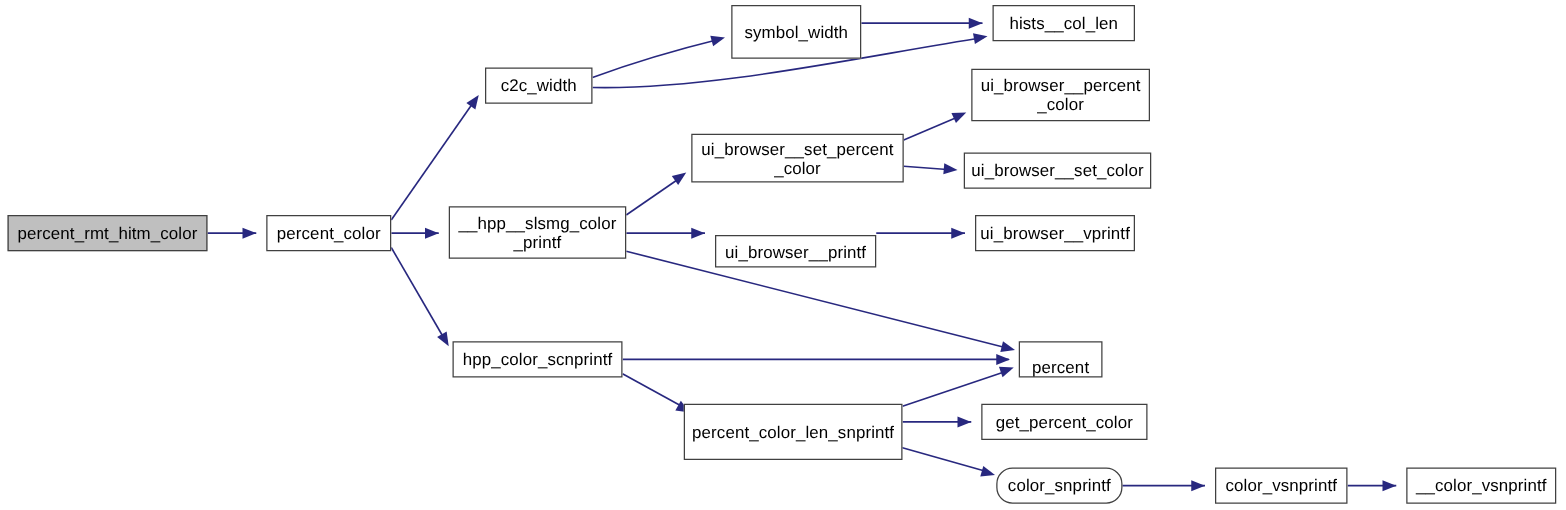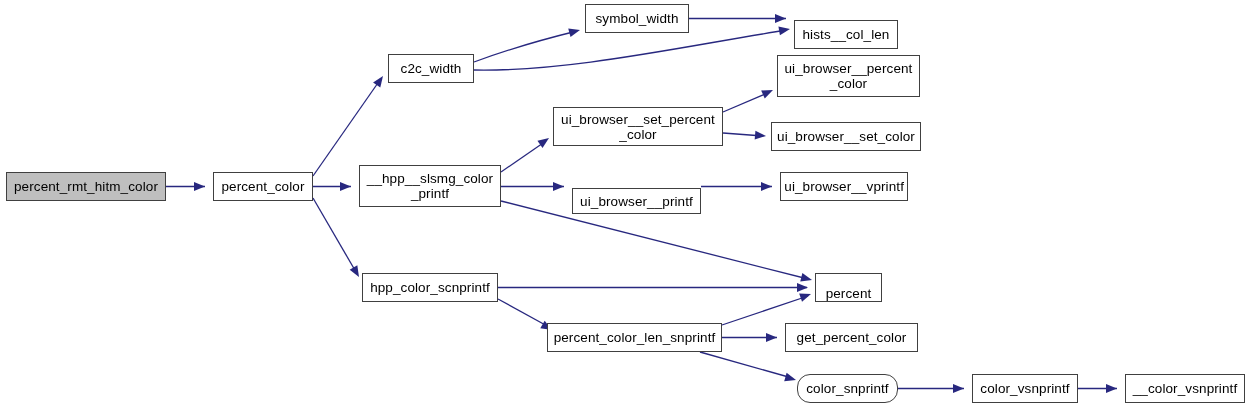--- a/index.html
+++ b/index.html
@@ -106,32 +106,32 @@
         <polygon points="0,0 -11,-4.4 -11,4.4" class="edge-head" transform="translate(777,337.5) rotate(0)"></polygon>
         <polygon points="0,0 -11,-4.4 -11,4.4" class="edge-head" transform="translate(796,380) rotate(16)"></polygon>
         <polygon points="0,0 -11,-4.4 -11,4.4" class="edge-head" transform="translate(964,388.5) rotate(0)"></polygon>
         <polygon points="0,0 -11,-4.4 -11,4.4" class="edge-head" transform="translate(1117,388.5) rotate(0)"></polygon>
       </g>
   </svg>
   <div id="nodes-layer">
       <div class="node-box highlight" style="left: 6px; top: 172px; width: 160px; height: 29px;"><span class="node-label">percent_rmt_hitm_color</span></div>
       <div class="node-box" style="left: 213px; top: 172px; width: 100px; height: 29px;"><span class="node-label">percent_color</span></div>
       <div class="node-box" style="left: 388px; top: 54px; width: 86px; height: 29px; justify-content: flex-end;"><span class="node-label">c2c_width</span></div>
-      <div class="node-box" style="left: 585px; top: 4px; width: 104px; height: 29px; align-items: center;"><span class="node-label">symbol_width</span></div>
-      <div class="node-box" style="left: 794px; top: 20px; width: 104px; height: 29px;"><span class="node-label">hists__col_len</span></div>
+      <div class="node-box" style="left: 585px; top: 4px; width: 104px; height: 43px; align-items: center;"><span class="node-label">symbol_width</span></div>
+      <div class="node-box" style="left: 794px; top: 4px; width: 114px; height: 29px;"><span class="node-label">hists__col_len</span></div>
       <div class="node-box" style="left: 359px; top: 165px; width: 142px; height: 42px;"><span class="node-label">__hpp__slsmg_color
 _printf</span></div>
       <div class="node-box" style="left: 553px; top: 107px; width: 170px; height: 39px;"><span class="node-label">ui_browser__set_percent
 _color</span></div>
       <div class="node-box" style="left: 777px; top: 55px; width: 143px; height: 42px;"><span class="node-label">ui_browser__percent
 _color</span></div>
       <div class="node-box" style="left: 771px; top: 122px; width: 150px; height: 29px;"><span class="node-label">ui_browser__set_color</span></div>
       <div class="node-box" style="left: 572px; top: 172px; width: 129px; height: 26px; margin-top: 16px;"><span class="node-label">ui_browser__printf</span></div>
       <div class="node-box" style="left: 780px; top: 172px; width: 128px; height: 29px; text-align: right;"><span class="node-label">ui_browser__vprintf</span></div>
       <div class="node-box" style="left: 362px; top: 273px; width: 136px; height: 29px;"><span class="node-label">hpp_color_scnprintf</span></div>
       <div class="node-box" style="left: 815px; top: 273px; width: 67px; height: 29px; align-items: flex-end;"><span class="node-label">percent</span></div>
-      <div class="node-box" style="left: 547px; top: 323px; width: 175px; height: 29px;"><span class="node-label">percent_color_len_snprintf</span></div>
+      <div class="node-box" style="left: 547px; top: 323px; width: 175px; height: 45px;"><span class="node-label">percent_color_len_snprintf</span></div>
       <div class="node-box" style="left: 785px; top: 323px; width: 133px; height: 29px;"><span class="node-label">get_percent_color</span></div>
       <div class="node-box" style="left: 797px; top: 374px; width: 101px; height: 29px; border-radius: 13px;"><span class="node-label">color_snprintf</span></div>
       <div class="node-box" style="left: 972px; top: 374px; width: 106px; height: 29px;"><span class="node-label">color_vsnprintf</span></div>
       <div class="node-box" style="left: 1125px; top: 374px; width: 120px; height: 29px;"><span class="node-label">__color_vsnprintf</span></div>
     </div>
 </div>
 
 </body></html>

